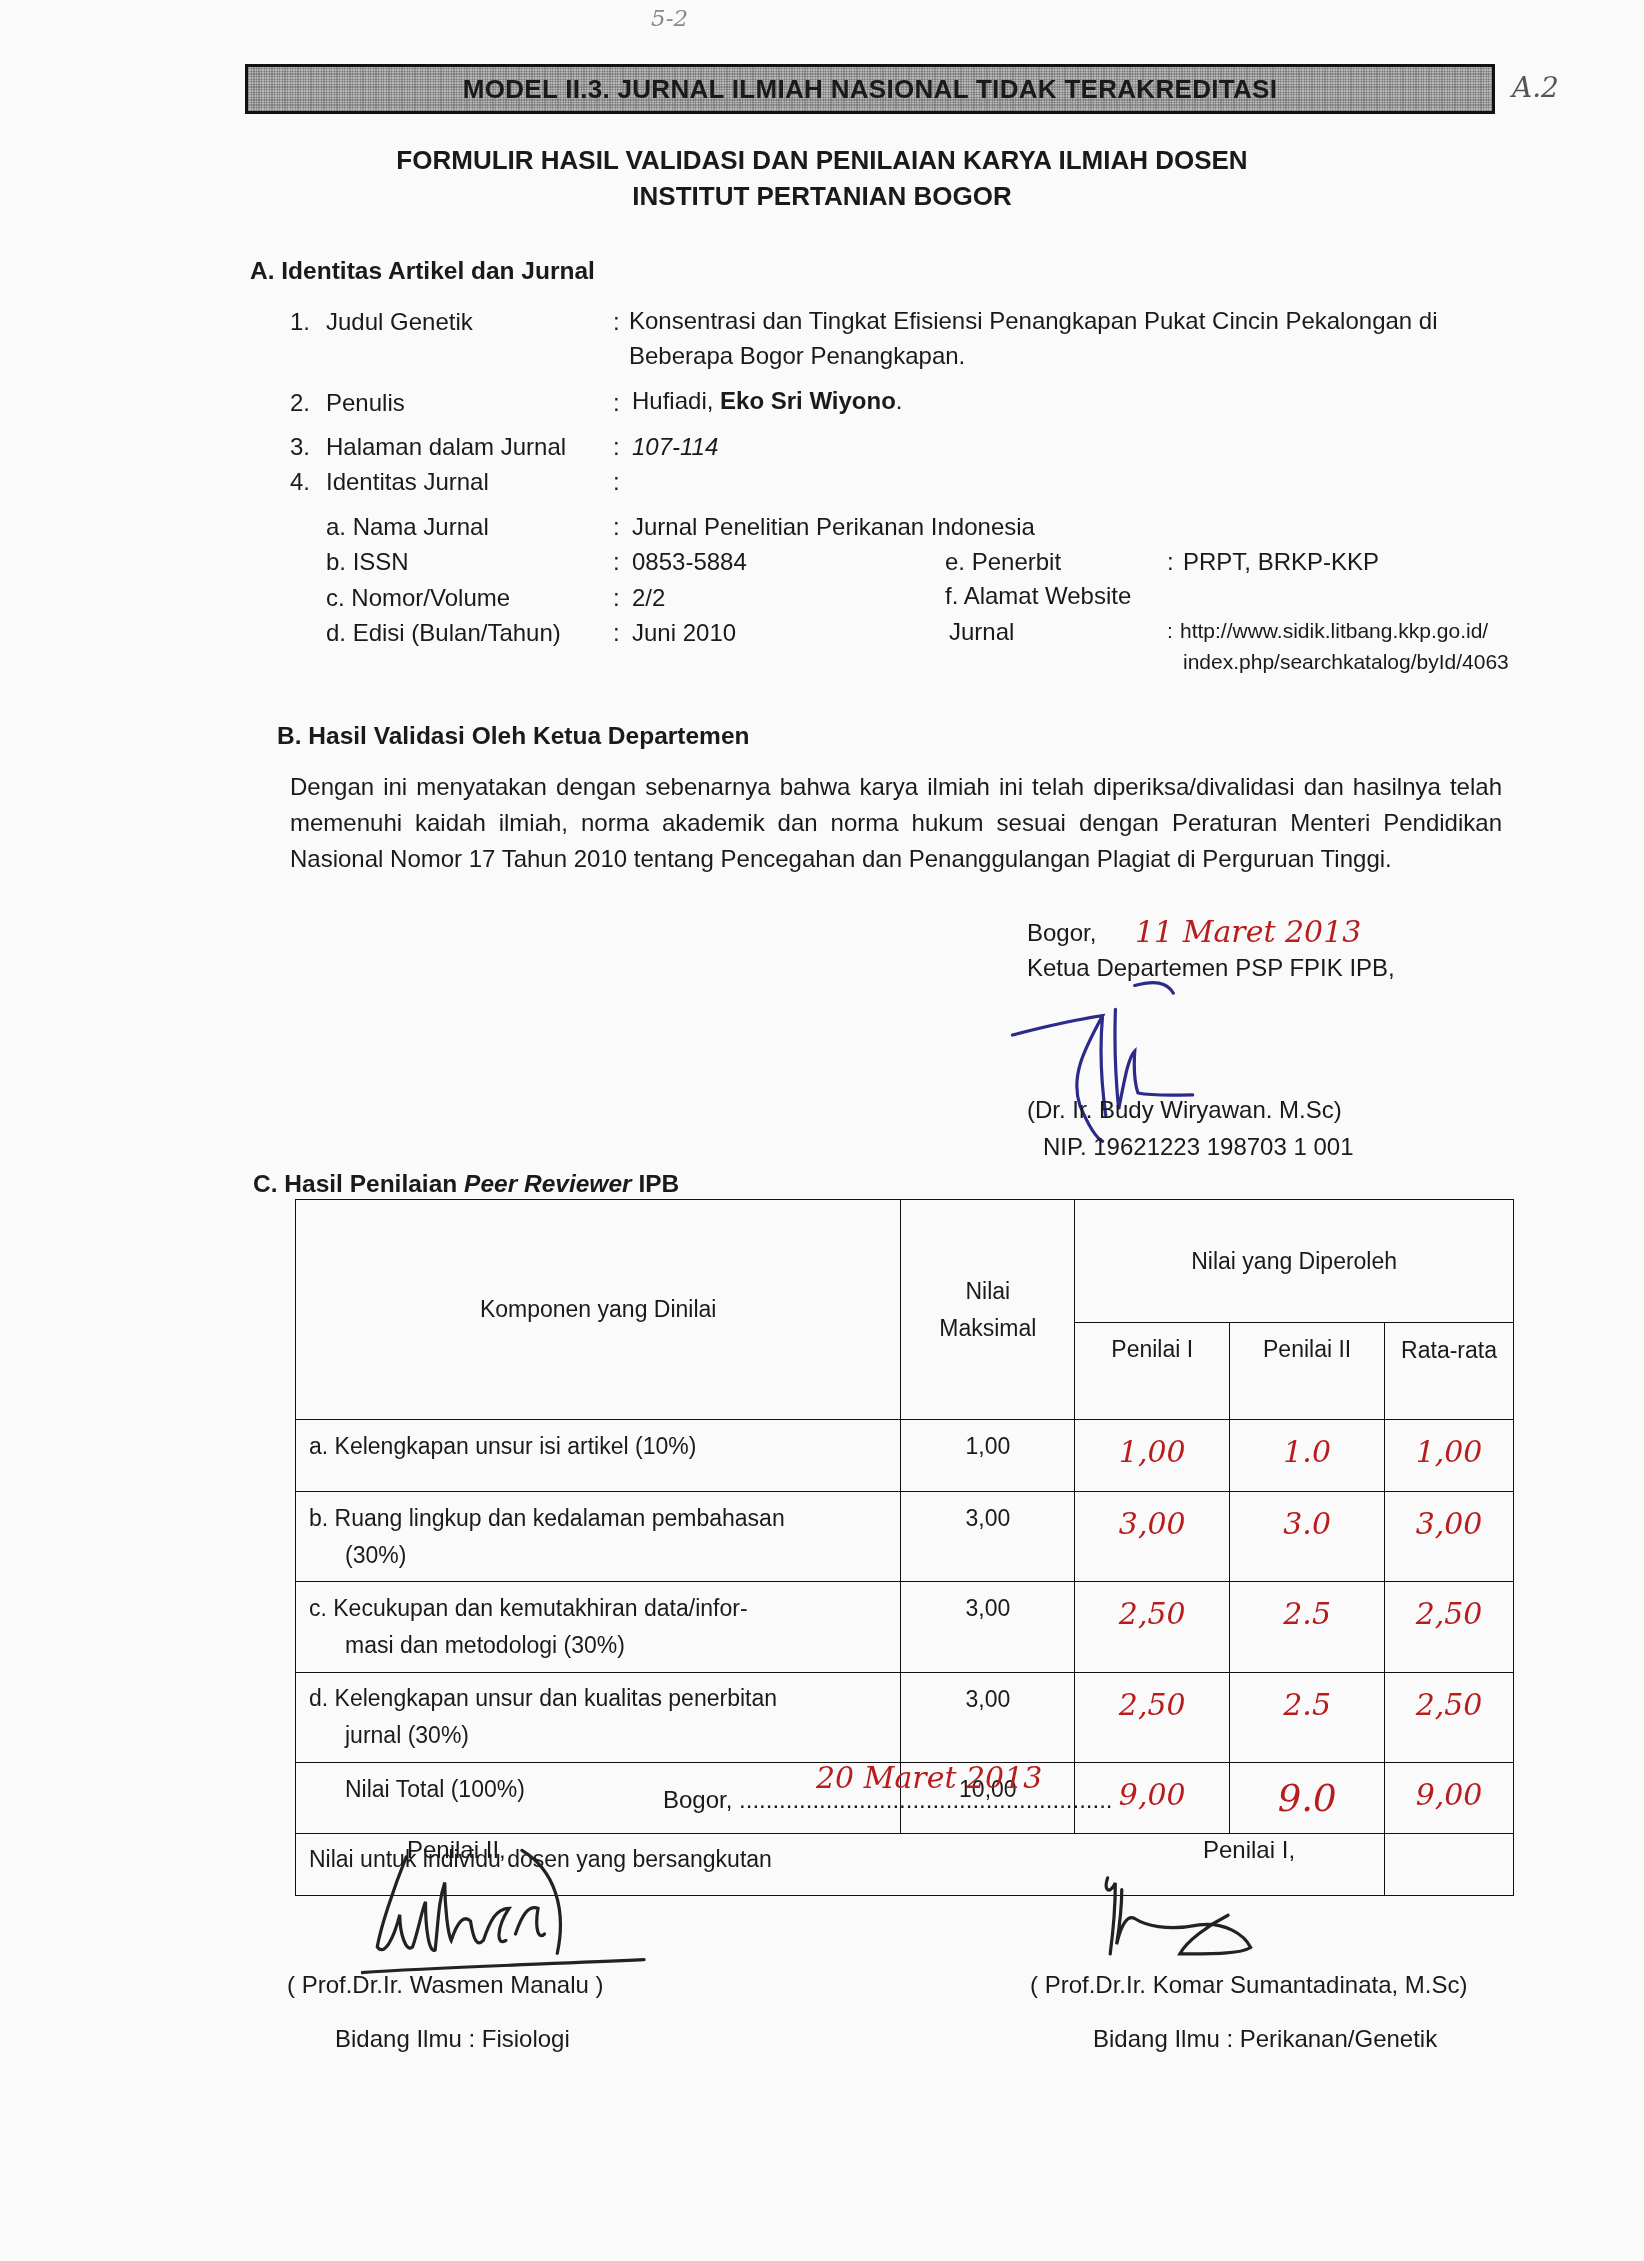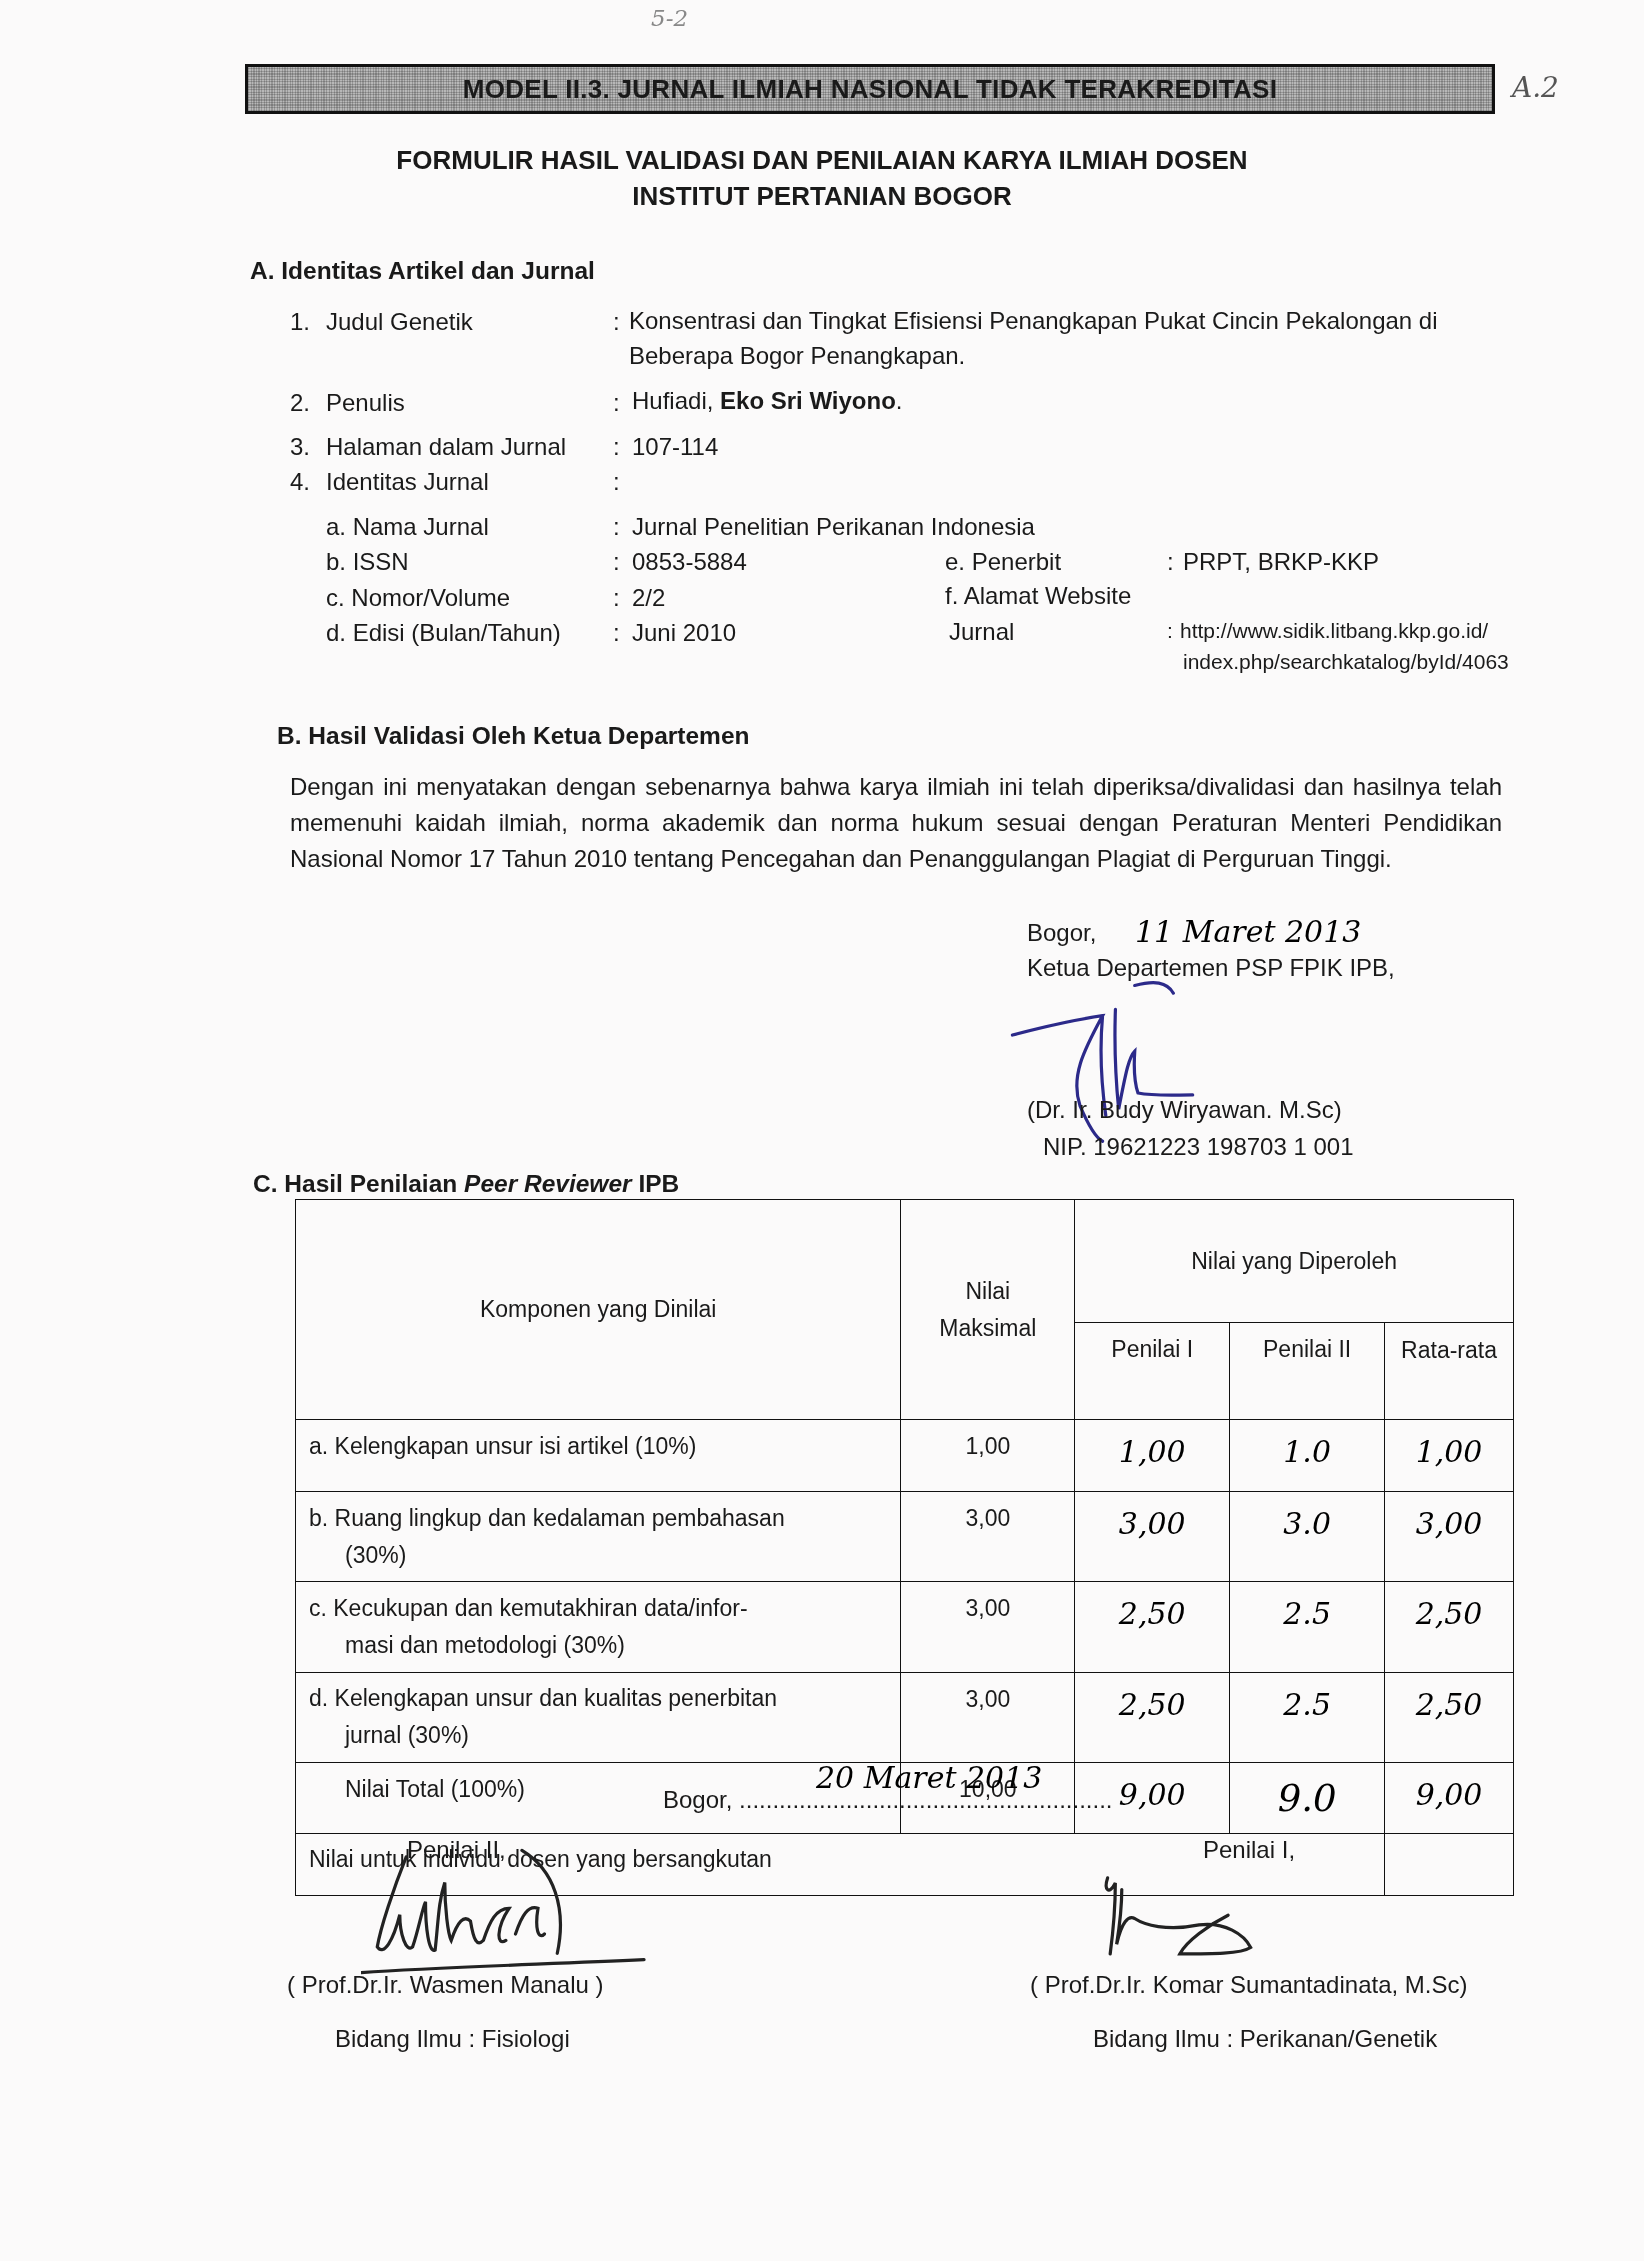--- a/index.html
+++ b/index.html
@@ -3,21 +3,21 @@
 <meta charset="utf-8">
 <style>
   html, body { margin:0; padding:0; }
   body {
     width:1644px; height:2261px; position:relative; overflow:hidden;
     background:#fbfafa;
     font-family:"Liberation Sans", "DejaVu Sans", sans-serif;
     color:#1a1a1a;
   }
   .abs { position:absolute; }
-  .hand { font-family:"DejaVu Serif", "Liberation Serif", serif; font-style:italic; color:#000000; }
+  .hand { font-family:"DejaVu Serif", "Liberation Serif", serif; font-style:italic; color:#b91c1c; }
 
   
   #banner {
     left:245px; top:64px; width:1244px; height:44px;
     border:3.2px solid #111;
     background:
       repeating-linear-gradient(0deg, rgba(0,0,0,0.18) 0 1.3px, transparent 1.3px 2.6px),
       repeating-linear-gradient(90deg, rgba(0,0,0,0.18) 0 1.3px, transparent 1.3px 2.6px),
       #b8b8b8;
     display:flex; align-items:center; justify-content:center;
@@ -69,21 +69,21 @@
   <div class="abs val" style="left:629px; top:342px;">Beberapa Bogor Penangkapan.</div>
 
   <div class="abs lbl" style="left:290px; top:389px;">2.</div>
   <div class="abs lbl" style="left:326px; top:389px;">Penulis</div>
   <div class="abs val" style="left:613px; top:389px;">:</div>
   <div class="abs val" style="left:632px; top:387px;"><span>Hufiadi, </span><span class="bold">Eko Sri Wiyono</span><span>.</span></div>
 
   <div class="abs lbl" style="left:290px; top:433px;">3.</div>
   <div class="abs lbl" style="left:326px; top:433px;">Halaman dalam Jurnal</div>
   <div class="abs val" style="left:613px; top:433px;">:</div>
-  <div class="abs val" style="left:632px; top:433px;">107-114</div>
+  <div class="abs val" style="left:632px; top:433px;font-style:italic;">107-114</div>
 
   <div class="abs lbl" style="left:290px; top:468px;">4.</div>
   <div class="abs lbl" style="left:326px; top:468px;">Identitas Jurnal</div>
   <div class="abs val" style="left:613px; top:468px;">:</div>
 
   <div class="abs lbl" style="left:326px; top:513px;">a.  Nama Jurnal</div>
   <div class="abs val" style="left:613px; top:513px;">:</div>
   <div class="abs val" style="left:632px; top:513px;">Jurnal Penelitian Perikanan Indonesia</div>
 
   <div class="abs lbl" style="left:326px; top:548px;">b.  ISSN</div>

